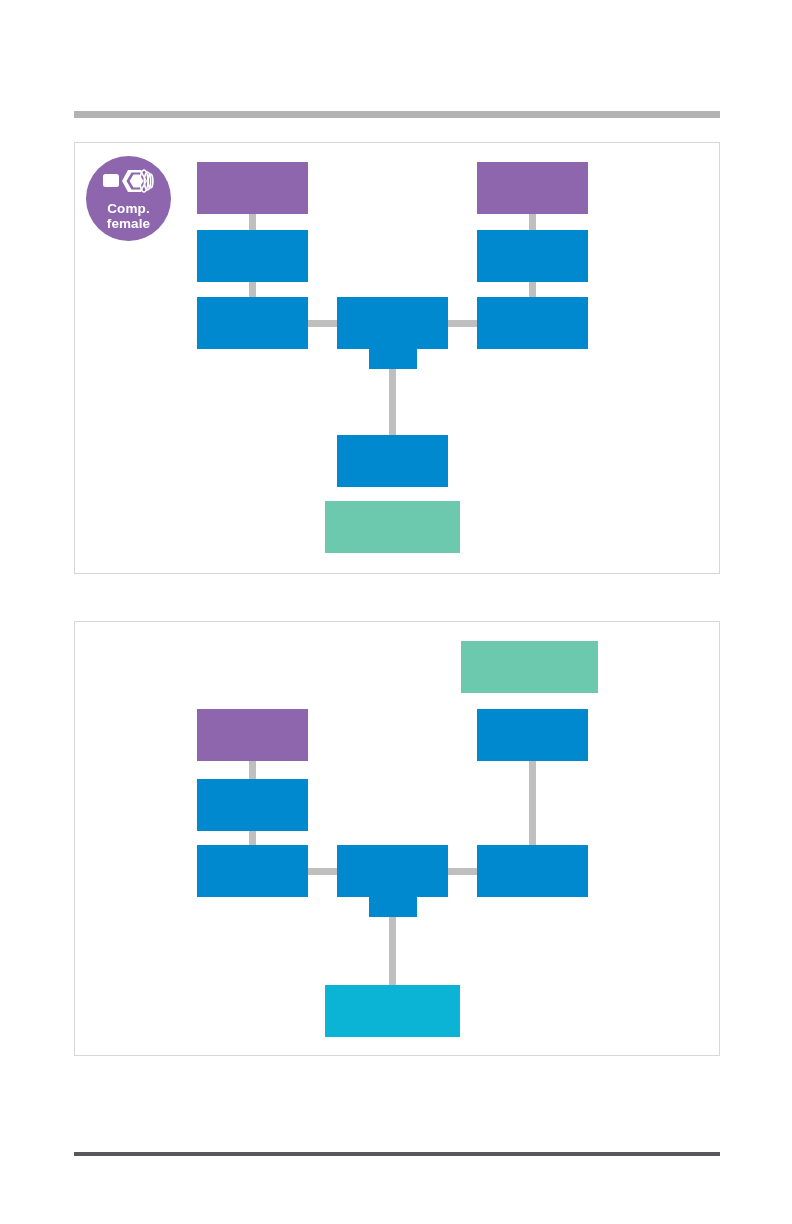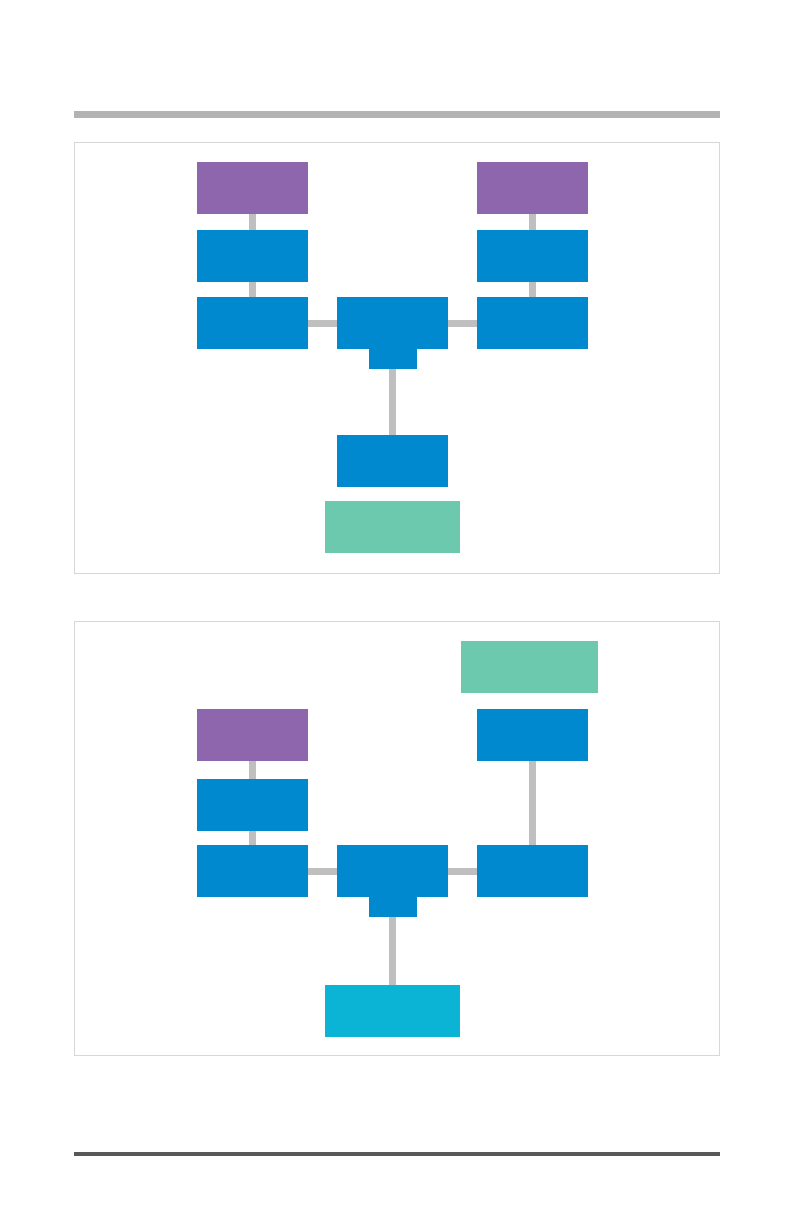--- a/index.html
+++ b/index.html
@@ -122,20 +122,38 @@
 </style>
 </head>
 <body>
 
 <div class="page">
 
   <div class="header-rule"></div>
 
   <div class="panel" id="panel-1"></div>
 
+  <div class="badge">
+    <svg class="glyph" viewBox="0 0 54 30" aria-hidden="true">
+
+      <rect x="1" y="8" width="16" height="13" rx="2.5" fill="#ffffff"></rect>
+
+      <polygon points="20,15 26,4 39,4 45,15 39,26 26,26" fill="#ffffff"></polygon>
+      <polygon points="24.5,15 29.5,6.5 38.5,6.5 43.5,15 38.5,23.5 29.5,23.5" fill="#8e66ad"></polygon>
+      <polygon points="27.5,15 31.5,8.5 37.5,8.5 41.5,15 37.5,21.5 31.5,21.5" fill="#ffffff"></polygon>
+
+      <ellipse cx="42" cy="15" rx="4" ry="11" fill="none" stroke="#ffffff" stroke-width="1.6"></ellipse>
+      <ellipse cx="45.5" cy="15" rx="3.2" ry="9" fill="none" stroke="#ffffff" stroke-width="1.6"></ellipse>
+      <ellipse cx="48.5" cy="15" rx="2.4" ry="7" fill="none" stroke="#ffffff" stroke-width="1.6"></ellipse>
+    </svg>
+    <div class="badge-text">
+      <span>Comp.</span>
+      <span>female</span>
+    </div>
+  </div>
 
   <div id="diagram-1-layer">
       <div class="connector v" style="left: 249px; top: 214px; height: 16px;"></div>
       <div class="connector v" style="left: 249px; top: 282px; height: 15px;"></div>
       <div class="connector h" style="left: 308px; top: 320px; width: 29px;"></div>
       <div class="connector h" style="left: 448px; top: 320px; width: 29px;"></div>
       <div class="connector v" style="left: 529px; top: 214px; height: 16px;"></div>
       <div class="connector v" style="left: 529px; top: 282px; height: 15px;"></div>
       <div class="connector v" style="left: 389px; top: 369px; height: 66px;"></div>
       <div class="node purple" style="left: 197px; top: 162px; width: 111px; height: 52px;"></div>

